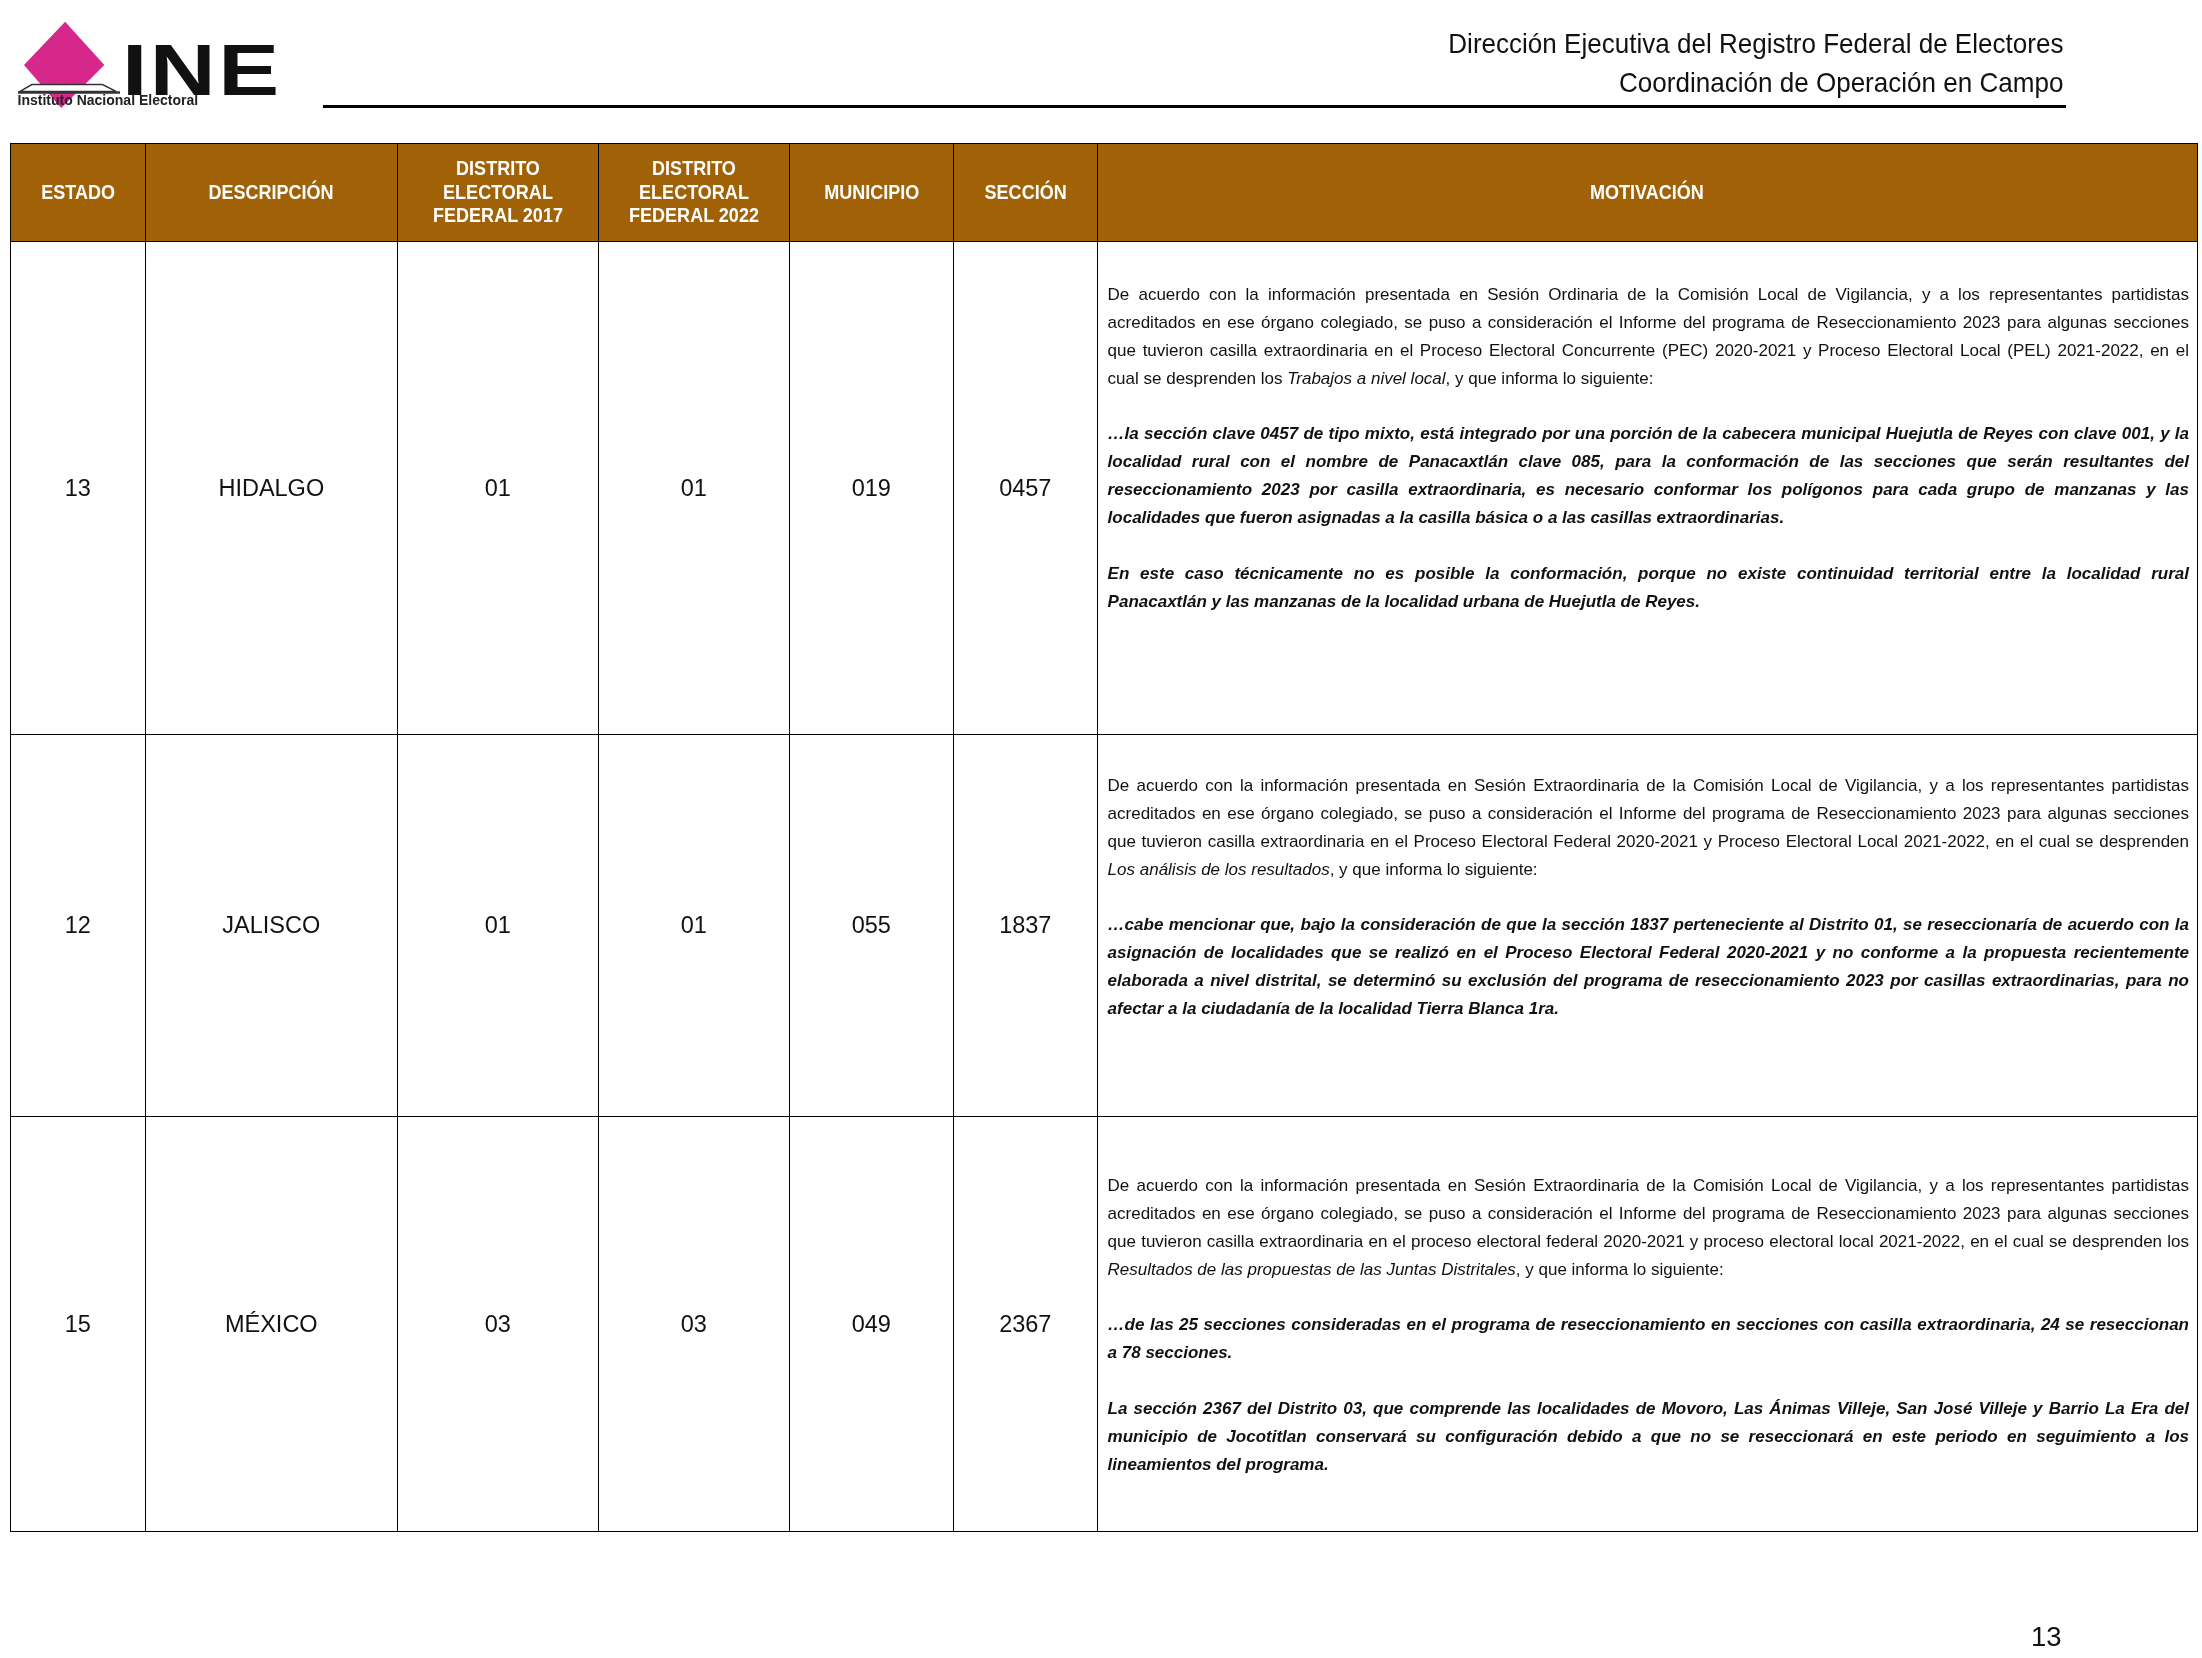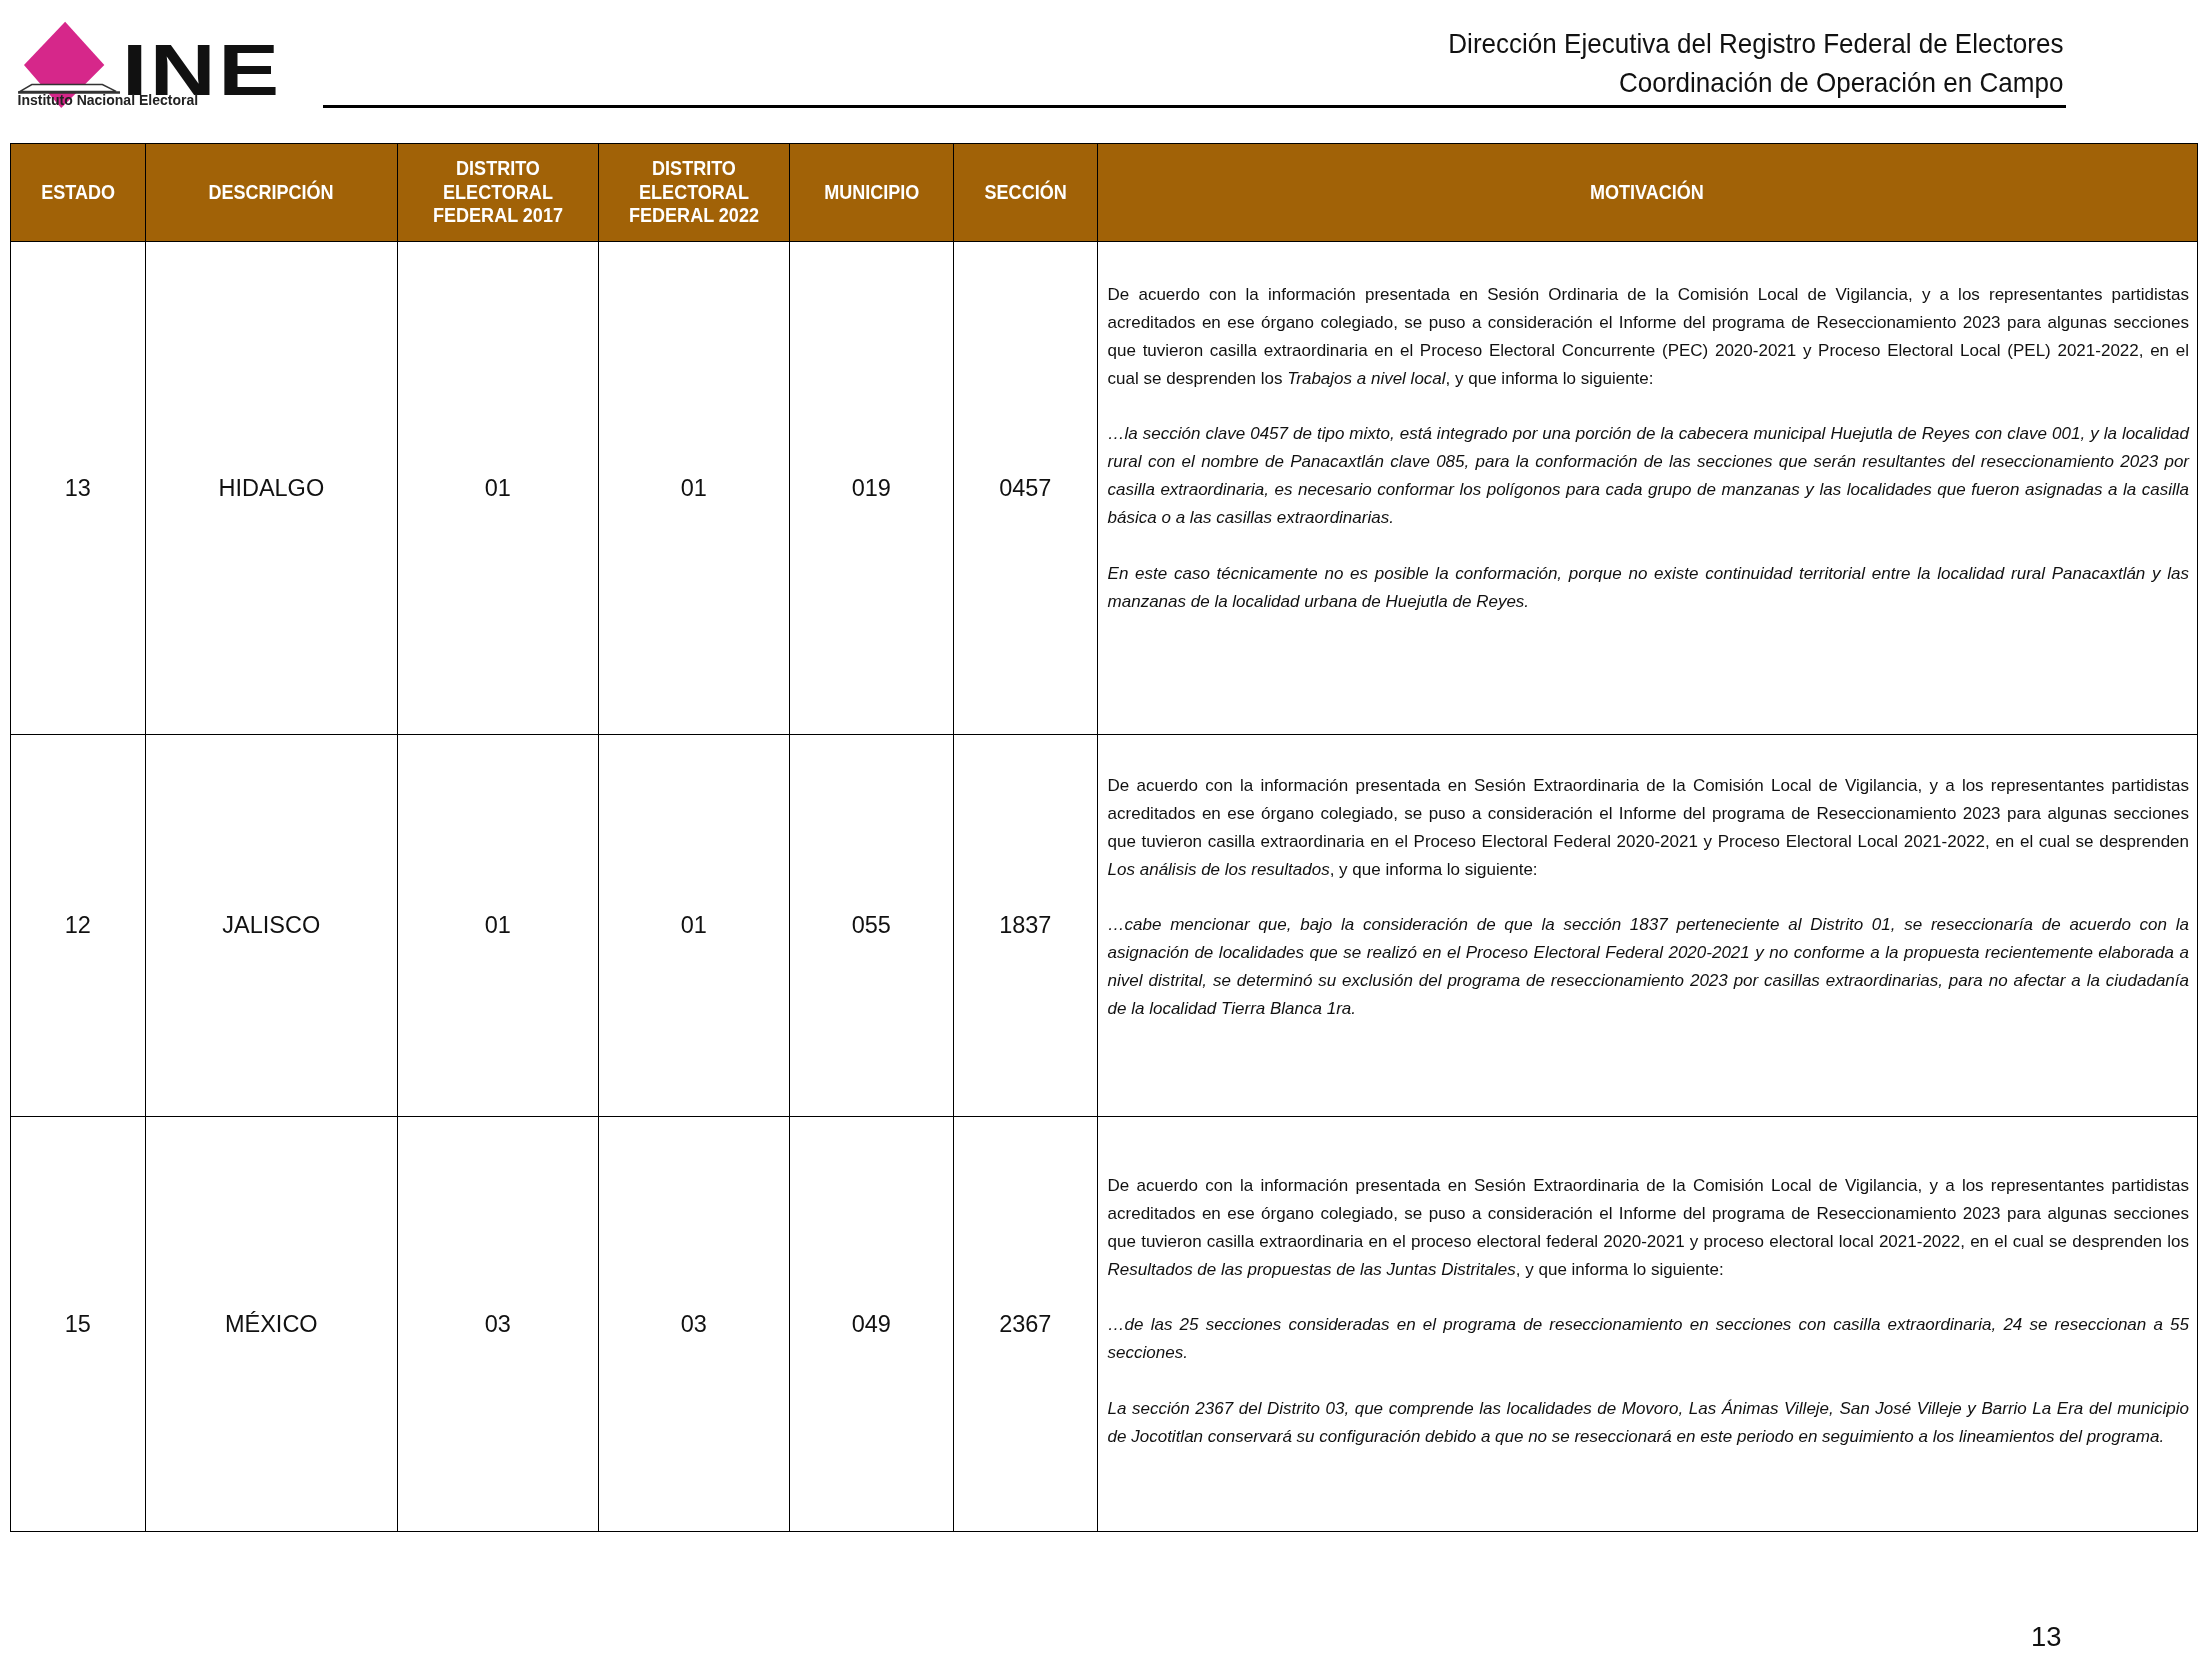--- a/index.html
+++ b/index.html
@@ -15,21 +15,21 @@
 
   
   .tbl { position: absolute; left: 9.8px; top: 143px; width: 2187px; border-collapse: collapse; table-layout: fixed; }
   .tbl th, .tbl td { border: 1.5px solid #000; padding: 0; }
   .tbl th { background: #a16207; color: #fff; font-weight: bold; font-size: 19.6px; line-height: 23.5px; text-align: center; vertical-align: middle; height: 97px; }
   .tbl th .hd { display: inline-block; transform: scaleX(0.92); }
   .tbl td.c { text-align: center; vertical-align: middle; font-size: 23.5px; color: #111; }
   .tbl td.mot { vertical-align: top; padding: 0 7.8px 0 9.8px; font-size: 17px; line-height: 28px; text-align: justify; color: #111; }
   .mot p { margin: 0; }
   .mot .gap { height: 27.4px; }
-  .mot .bold-it { font-weight: normal; font-style: italic; }
+  .mot .bold-it { font-weight: bold; font-style: italic; }
   .mot em { font-style: italic; }
   .r1 { height: 493px; }
   .r2 { height: 382px; }
   .r3 { height: 415px; }
 
   .page-number { position: absolute; left: 2031px; top: 1621px; font-size: 27.4px; color: #111; }
 </style>
 </head>
 <body>
 
@@ -107,21 +107,21 @@
       <td class="c">15</td>
       <td class="c">MÉXICO</td>
       <td class="c">03</td>
       <td class="c">03</td>
       <td class="c">049</td>
       <td class="c">2367</td>
       <td class="mot">
         <div style="height:55px"></div>
         <p><span>De acuerdo con la información presentada en Sesión Extraordinaria de la Comisión Local de Vigilancia, y a los representantes partidistas acreditados en ese órgano colegiado, se puso a consideración el Informe del programa de Reseccionamiento 2023 para algunas secciones que tuvieron casilla extraordinaria en el proceso electoral federal 2020-2021 y proceso electoral local 2021-2022, en el cual se desprenden los </span><em>Resultados de las propuestas de las Juntas Distritales</em><span>, y que informa lo siguiente:</span></p>
         <div class="gap"></div>
-        <p class="bold-it">…de las 25 secciones consideradas en el programa de reseccionamiento en secciones con casilla extraordinaria, 24 se reseccionan a 55 secciones.</p>
+        <p class="bold-it">…de las 25 secciones consideradas en el programa de reseccionamiento en secciones con casilla extraordinaria, 24 se reseccionan a 78 secciones.</p>
         <div class="gap"></div>
         <p class="bold-it">La sección 2367 del Distrito 03, que comprende las localidades de Movoro, Las Ánimas Villeje, San José Villeje y Barrio La Era del municipio de Jocotitlan conservará su configuración debido a que no se reseccionará en este periodo en seguimiento a los lineamientos del programa.</p>
       </td>
     </tr>
   </tbody>
 </table>
 
 <div class="page-number">13</div>
 
 

